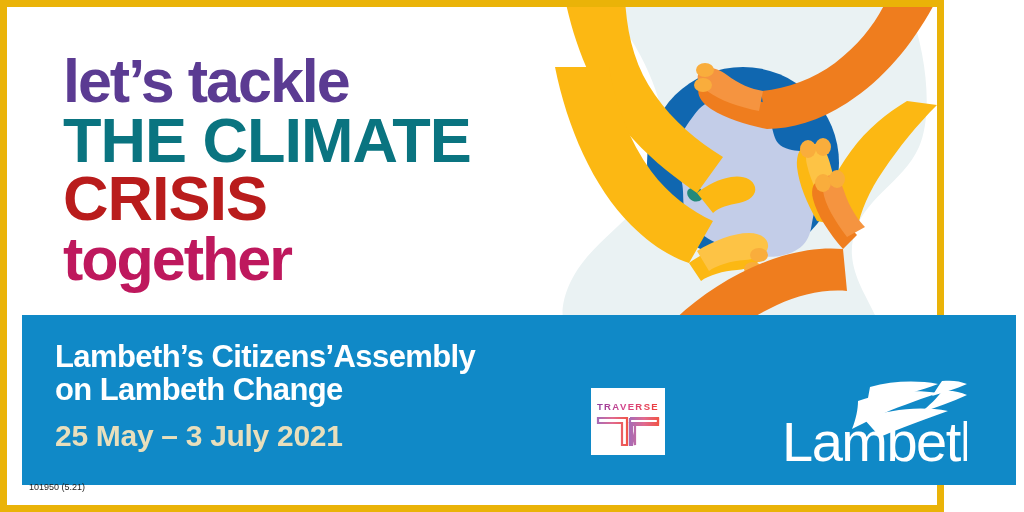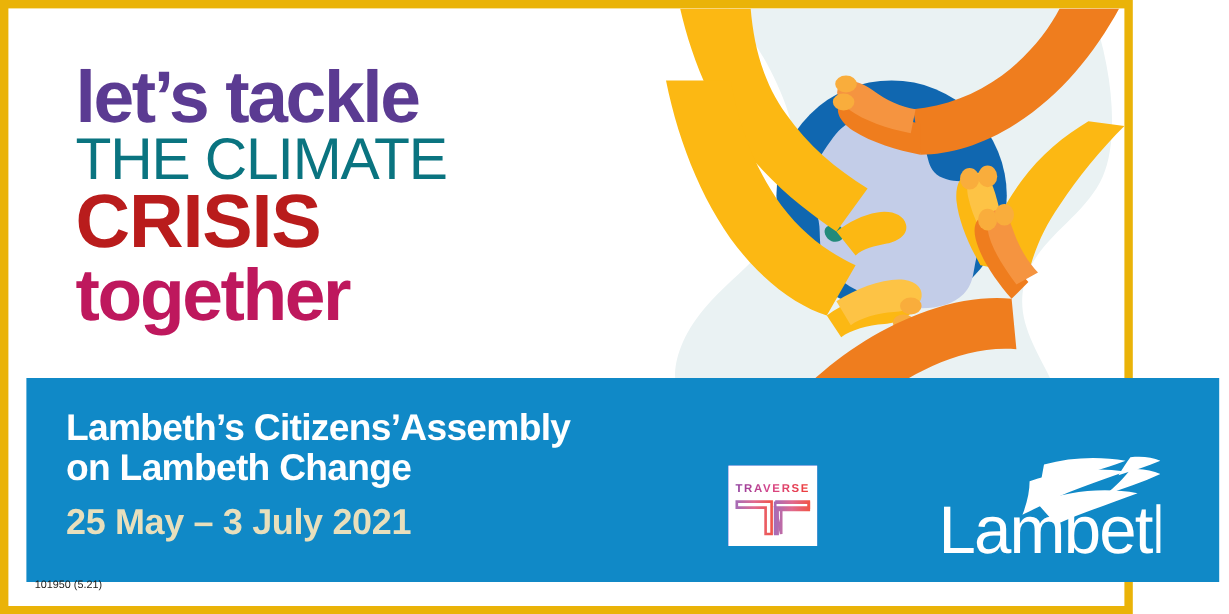--- a/index.html
+++ b/index.html
@@ -13,21 +13,21 @@
   }
 
   
   .headline {
     position:absolute; left:56px; top:46px; width:600px; z-index:6;
   }
   .hl-line { display:block; line-height:0.93; white-space:nowrap;
              letter-spacing:-1.5px; }
   .hl-lets { font-size:61px; font-weight:bold; color:#5b3b92;
              letter-spacing:-2px; }
-  .hl-climate { font-size:49px; font-weight:normal; color:#0a7480;
+  .hl-climate { font-size:63px; font-weight:bold; color:#0a7480;
              letter-spacing:-1px; margin-top:1px; }
   .hl-crisis { font-size:63px; font-weight:bold; color:#b91c1c;
              letter-spacing:-1px; }
   .hl-together { font-size:61px; font-weight:bold; color:#be185d;
              letter-spacing:-2px; margin-top:3px; }
 
   
   .art { position:absolute; right:0px; top:0px; width:390px; height:312px;
          overflow:hidden; z-index:3; }
   .art svg { display:block; width:390px; height:312px; }
@@ -38,21 +38,21 @@
     background:#1089c7; z-index:8;
   }
   .banner-text { position:absolute; left:33px; top:25px; }
   .bt-line { display:block; color:#ffffff; font-weight:bold; font-size:31px;
              line-height:1.07; letter-spacing:-0.6px; white-space:nowrap; }
   .bt-date { display:block; color:#e8dfbc; font-weight:bold; font-size:30px;
              line-height:1.15; letter-spacing:-0.3px; margin-top:13px;
              white-space:nowrap; }
 
   
-  .traverse { position:absolute; left:600px; top:381px; width:74px; height:67px;
+  .traverse { position:absolute; left:584px; top:381px; width:74px; height:67px;
               background:#f0abfc; z-index:10; }
   .traverse svg { display:block; width:74px; height:67px; }
 
   
   .lambeth { position:absolute; left:745px; top:368px; width:215px; height:94px;
              z-index:10; }
   .lambeth svg { display:block; width:215px; height:94px; }
 
   
   .refcode {

